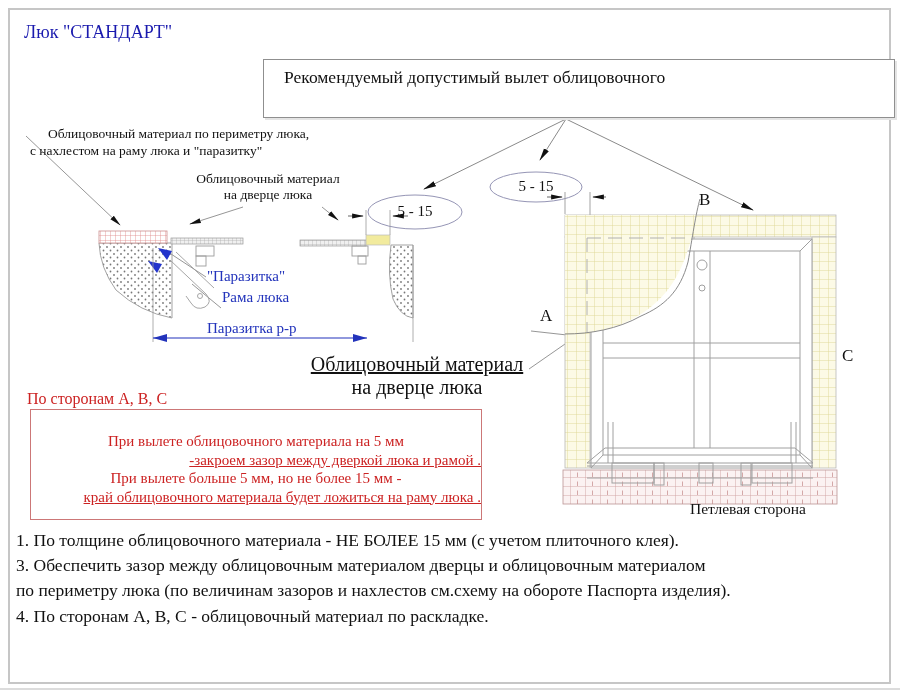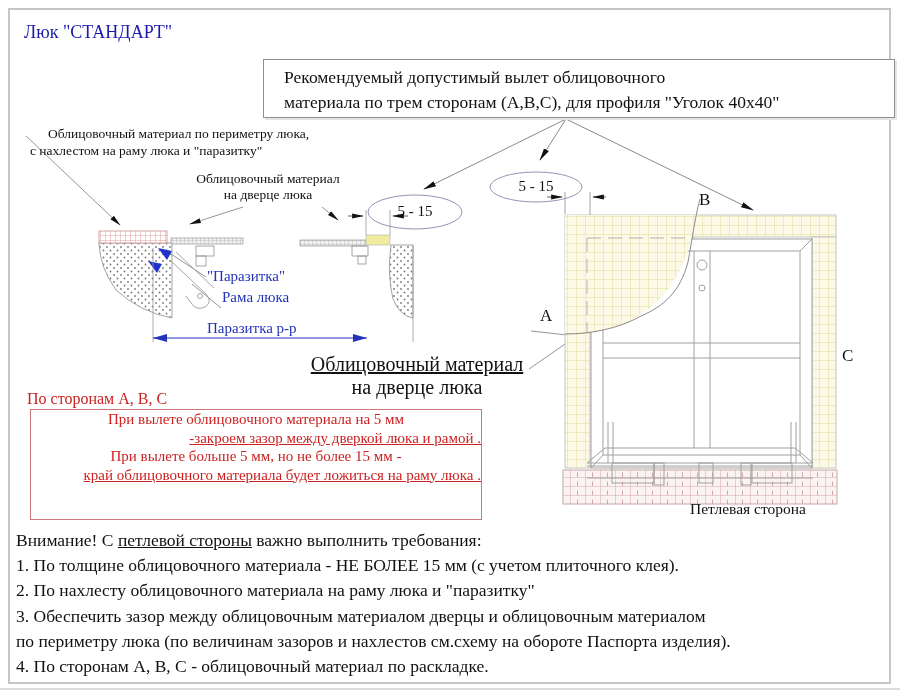--- a/index.html
+++ b/index.html
@@ -25,21 +25,21 @@
   .dim2{left:491px;top:178px;}
   .blue{color:#2233bb;}
   .lbl-parazitka{left:207px;top:268px;font-size:15px;}
   .lbl-frame{left:222px;top:289px;font-size:15px;}
   .lbl-mount{left:207px;top:320px;font-size:15px;}
   .big-door{left:303px;top:353px;width:228px;text-align:center;font-size:20px;line-height:23px;}
   .big-door .u{text-decoration:underline;}
   .red{color:#cc2222;}
   .red-head{left:27px;top:390px;font-size:16px;}
   .red-box{left:30px;top:409px;width:452px;height:111px;border:1px solid #cc7777;
-           box-sizing:border-box;text-align:center;
+           box-sizing:border-box;padding-top:22px;text-align:center;
            font-size:15px;line-height:18.5px;}
   .red-box .u{text-decoration:underline;text-align:right;}
   .side{font-size:17px;}
   .side-a{left:540px;top:306px;}
   .side-b{left:699px;top:190px;}
   .side-c{left:842px;top:346px;}
   .hinge{left:628px;top:500px;width:240px;text-align:center;font-size:15.5px;}
   .reqs{left:16px;top:528px;width:872px;font-size:17.5px;line-height:25.2px;}
   .reqs .u{text-decoration:underline;}
 </style>
@@ -188,21 +188,20 @@
         <line x1="587" y1="238" x2="587" y2="332"></line>
       </g>
     </g>
   </svg>
 
 
   <div class="txt title">Люк "СТАНДАРТ"</div>
 
   <div class="txt rec-box">
     <div>Рекомендуемый допустимый вылет облицовочного</div>
-    <div>материала по трем сторонам (А,В,С), для профиля "Уголок 40х40"</div>
   </div>
 
   <div class="txt lbl-perimeter">
     <div class="l1">Облицовочный материал по периметру люка,</div>
     <div>с нахлестом на раму люка и "паразитку"</div>
   </div>
 
   <div class="txt lbl-door">
     <div>Облицовочный материал</div>
     <div>на дверце люка</div>
@@ -227,20 +226,18 @@
     <div>При вылете больше 5 мм, но не более 15 мм -</div>
     <div class="u">край облицовочного материала будет ложиться на раму люка .</div>
   </div>
 
   <div class="txt side side-a">А</div>
   <div class="txt side side-b">В</div>
   <div class="txt side side-c">С</div>
   <div class="txt hinge">Петлевая сторона</div>
 
   <div class="txt reqs">
-    <div><span>Внимание! С </span><span class="u">петлевой стороны</span><span> важно выполнить требования:</span></div>
     <div>1. По толщине облицовочного материала - НЕ БОЛЕЕ 15 мм (с учетом плиточного клея).</div>
-    <div>2. По нахлесту облицовочного материала на раму люка и "паразитку"</div>
     <div>3. Обеспечить зазор между облицовочным материалом дверцы и облицовочным материалом</div>
     <div> по периметру люка (по величинам зазоров и нахлестов см.схему на обороте Паспорта изделия).</div>
     <div>4. По сторонам А, В, С - облицовочный материал по раскладке.</div>
   </div>
 </div>
 
 </body></html>

